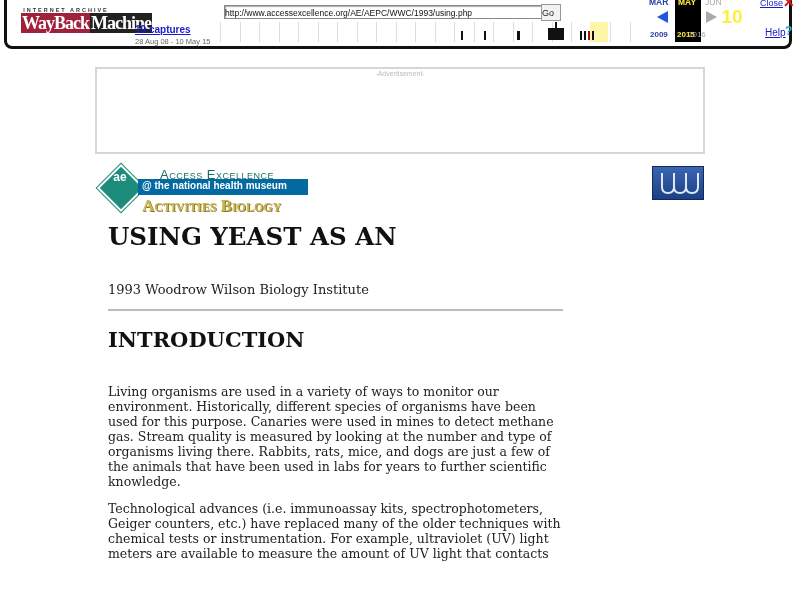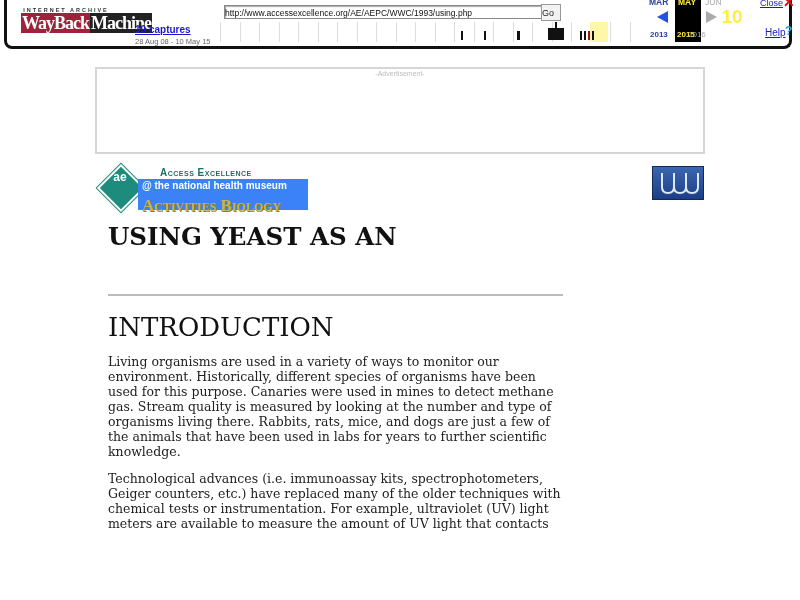--- a/index.html
+++ b/index.html
@@ -61,42 +61,42 @@
   }
   .ad-label { text-align: center; font-size: 7px; color: #bbb; font-family: "Liberation Sans", sans-serif; margin-top: 1px; }
 
   
   .ae-logo { position: absolute; left: 98px; top: 165px; width: 215px; height: 52px; }
   .ae-diamond {
     position: absolute; left: 6px; top: 6px; width: 30px; height: 30px;
     background: #1d8c7c; transform: rotate(45deg); border: 2px solid #fff; box-shadow: 0 0 0 1px #1d8c7c;
   }
   .ae-diamond-text { position: absolute; left: 12px; top: 6px; width: 20px; text-align: center; color: #fff; font-weight: bold; font-size: 12px; line-height: 13px; font-family: "Liberation Sans", sans-serif;}
-  .ae-top { position: absolute; left: 62px; top: 2px; font-family: "Liberation Sans", sans-serif; font-size: 10px; font-weight: bold; color: #1d6f66; letter-spacing: 0.5px; font-variant: small-caps; }
+  .ae-top { position: absolute; left: 62px; top: 2px; font-family: "Liberation Sans", sans-serif; font-size: 13px; font-weight: normal; color: #1d6f66; letter-spacing: 0.5px; font-variant: small-caps; }
   .ae-bar {
-    position: absolute; left: 40px; top: 14px; width: 170px; height: 31px; background: #3b82f6;
+    position: absolute; left: 40px; top: 14px; width: 170px; height: 16px; background: #0369a1;
     color: #fff; font-family: "Liberation Sans", sans-serif; font-size: 10px; font-weight: bold; line-height: 13px; padding-left: 4px; box-sizing: border-box;
   }
   .ae-act {
     position: absolute; left: 44px; top: 31px; font-family: "Liberation Serif", serif; font-size: 17px;
     font-weight: bold; color: #c9b450; font-variant: small-caps; letter-spacing: 0; text-shadow: 1px 1px 0 #8c7a28;
   }
   .ww-logo {
     position: absolute; left: 652px; top: 166px; width: 52px; height: 34px;
     background: linear-gradient(180deg, #3b66b0 0%, #1b3f86 100%); border: 1px solid #112a5a; box-sizing: border-box;
   }
 
   
   .content { position: absolute; left: 108px; top: 222px; width: 460px; }
   .title { font-family: "DejaVu Serif", serif; font-weight: bold; font-size: 24.5px; line-height: 30px; color: #111; margin: 0; }
   .author { margin-top: 18px; font-size: 13px; font-weight: bold; color: #111; line-height: 15px;}
   .inst { font-size: 13px; color: #222; line-height: 15px; }
   .rule { margin-top: 12px; width: 455px; height: 2px; background: #bbb; }
-  .h2 { font-size: 26px; font-weight: normal; margin-top: 16px; color: #111; }
-  .para { font-size: 12.5px; line-height: 15px; color: #222; margin-top: 12px; width: 460px; }
+  .h2 { font-size: 21px; font-weight: bold; margin-top: 16px; color: #111; }
+  .para { font-size: 12.5px; line-height: 15px; color: #222; margin-top: 32px; width: 460px; }
 </style>
 </head>
 <body>
 
 <div class="wb">
   <div class="wb-logo">
     <div class="ia">INTERNET ARCHIVE</div>
     <div class="wm"><span class="w1">WayBack</span><span class="w2">Machine</span></div>
   </div>
   <div class="captures">
@@ -142,21 +142,21 @@
   </div>
 
   <div class="nav-dates">
     <div class="cur-col"></div>
     <div class="month" style="left:4px; color:#2a3fa0">MAR</div>
     <div class="month" style="left:33px; color:#ffef3c">MAY</div>
     <div class="month" style="left:60px; color:#aaa; font-weight:normal">JUN</div>
     <div class="arrow-left"></div>
     <div class="day">10</div>
     <div class="arrow-right"></div>
-    <div class="year" style="left:5px; color:#2a3fa0">2013</div>
+    <div class="year" style="left:5px; color:#2a3fa0">2009</div>
     <div class="year" style="left:32px; color:#ffef3c">2015</div>
     <div class="year" style="left:43px; color:#aaa; font-weight:normal">2016</div>
   </div>
   <a class="close-link">Close</a>
   <span class="close-x">✕</span>
   <a class="help-link">Help</a>
   <span class="help-q">?</span>
 </div>
 
 <div class="ad">
@@ -175,17 +175,18 @@
   <svg width="50" height="32" viewBox="0 0 50 32">
     <path d="M9 6 V20 Q9 26 15 26 Q21 26 21 20 V6 M21 20 Q21 26 27 26 Q33 26 33 20 V6 M33 20 Q33 26 39 26 Q45 26 45 20 V6" fill="none" stroke="#dfe8f7" stroke-width="2"></path>
   </svg>
 </div>
 
 <div class="content">
   <h1 class="title">
     <span>USING YEAST AS AN</span><br>
     <br>
   </h1>
+  <div class="inst">1993 Woodrow Wilson Biology Institute</div>
   <div class="rule"></div>
   <div class="h2">INTRODUCTION</div>
   <p class="para">Living organisms are used in a variety of ways to monitor our environment. Historically, different species of organisms have been used for this purpose. Canaries were used in mines to detect methane gas. Stream quality is measured by looking at the number and type of organisms living there. Rabbits, rats, mice, and dogs are just a few of the animals that have been used in labs for years to further scientific knowledge.</p>
   <p class="para" style="margin-top:-1px">Technological advances (i.e. immunoassay kits, spectrophotometers, Geiger counters, etc.) have replaced many of the older techniques with chemical tests or instrumentation. For example, ultraviolet (UV) light meters are available to measure the amount of UV light that contacts</p>
 </div>
 
 </body></html>

